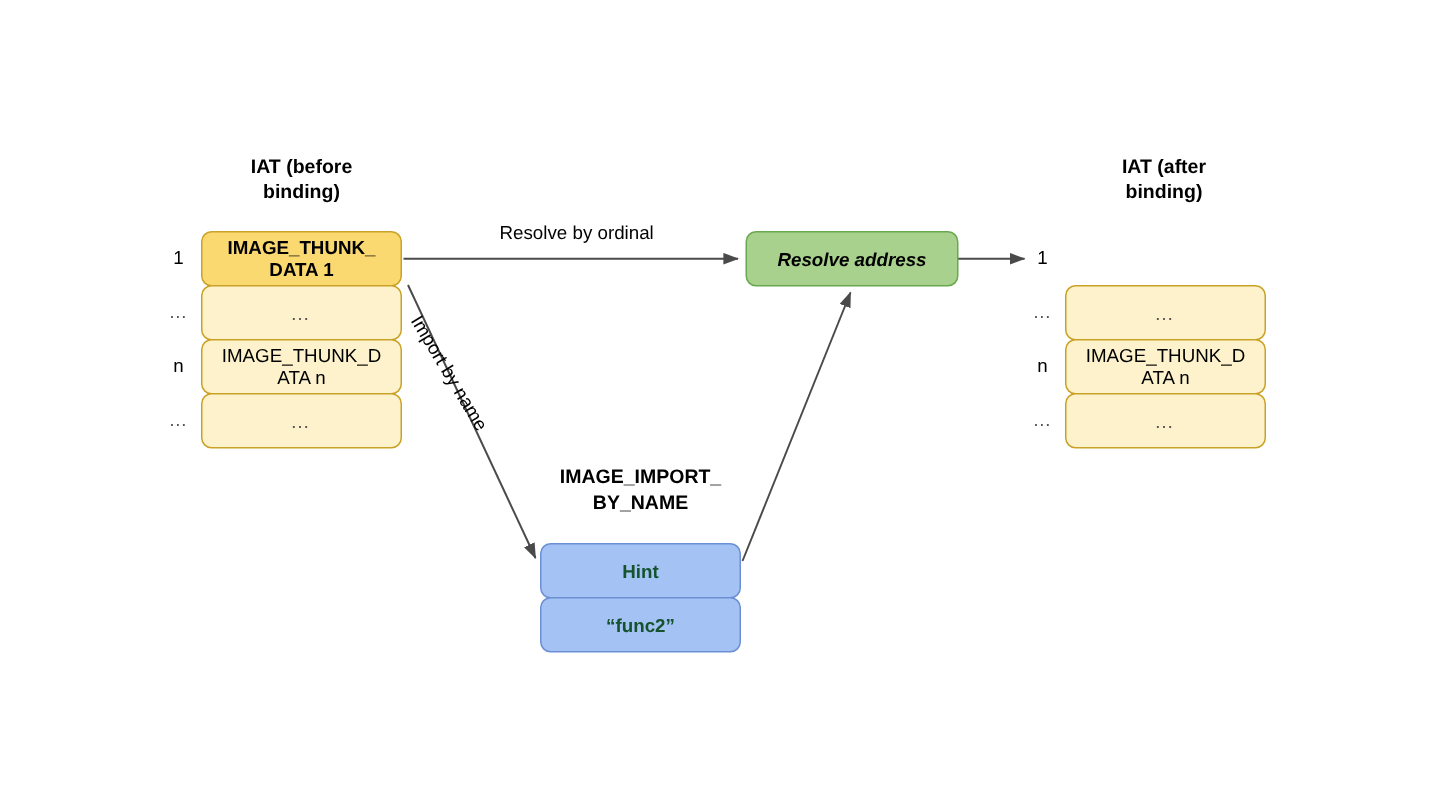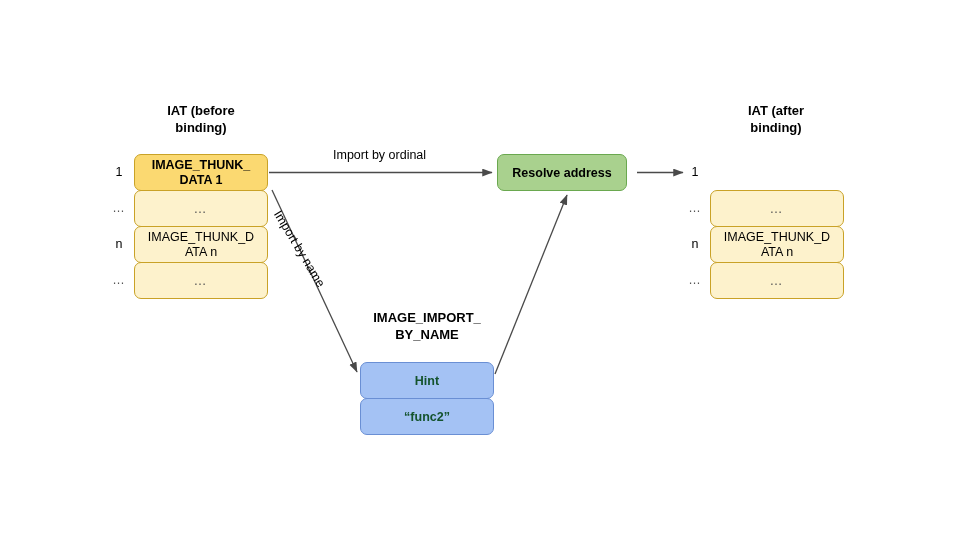--- a/index.html
+++ b/index.html
@@ -77,32 +77,33 @@
     line-height: 37px;
     color: #000;
   }
   .row-index.ellipsis { color: #555; letter-spacing: 1px; }
 
   
   #resolve-box {
     position: absolute;
     left: 497px;
     top: 142px;
-    width: 130px;
+    width: 142px;
     height: 37px;
     box-sizing: border-box;
     border: 1px solid #6aa84f;
     border-radius: 7px;
     background: #a9d18e;
     display: flex;
     align-items: center;
     justify-content: center;
     font-size: 12.5px;
     font-weight: bold;
     color: #000;
+    font-style: italic;
   }
 
   
   #ibn-title {
     position: absolute;
     left: 351px;
     top: 297px;
     width: 152px;
     font-size: 13px;
     font-weight: bold;
@@ -175,21 +176,21 @@
   <div class="row-index ellipsis" style="left:108px; top:178px;">…</div>
   <div class="cell ellipsis" style="left:134px; top:178px;">…</div>
 
   <div class="row-index" style="left:108px; top:214px;">n</div>
   <div class="cell" style="left:134px; top:214px;">IMAGE_THUNK_D
 ATA n</div>
 
   <div class="row-index ellipsis" style="left:108px; top:250px;">…</div>
   <div class="cell ellipsis" style="left:134px; top:250px;">…</div>
 
-  <div class="edge-label" id="label-ordinal">Import by ordinal</div>
+  <div class="edge-label" id="label-ordinal">Resolve by ordinal</div>
 
   <div class="edge-label" id="label-by-name">Import by name</div>
 
   <div id="resolve-box">Resolve address</div>
 
   <div id="ibn-title">IMAGE_IMPORT_
 BY_NAME</div>
 
   <div class="bn-cell" id="bn-hint">Hint</div>
 

